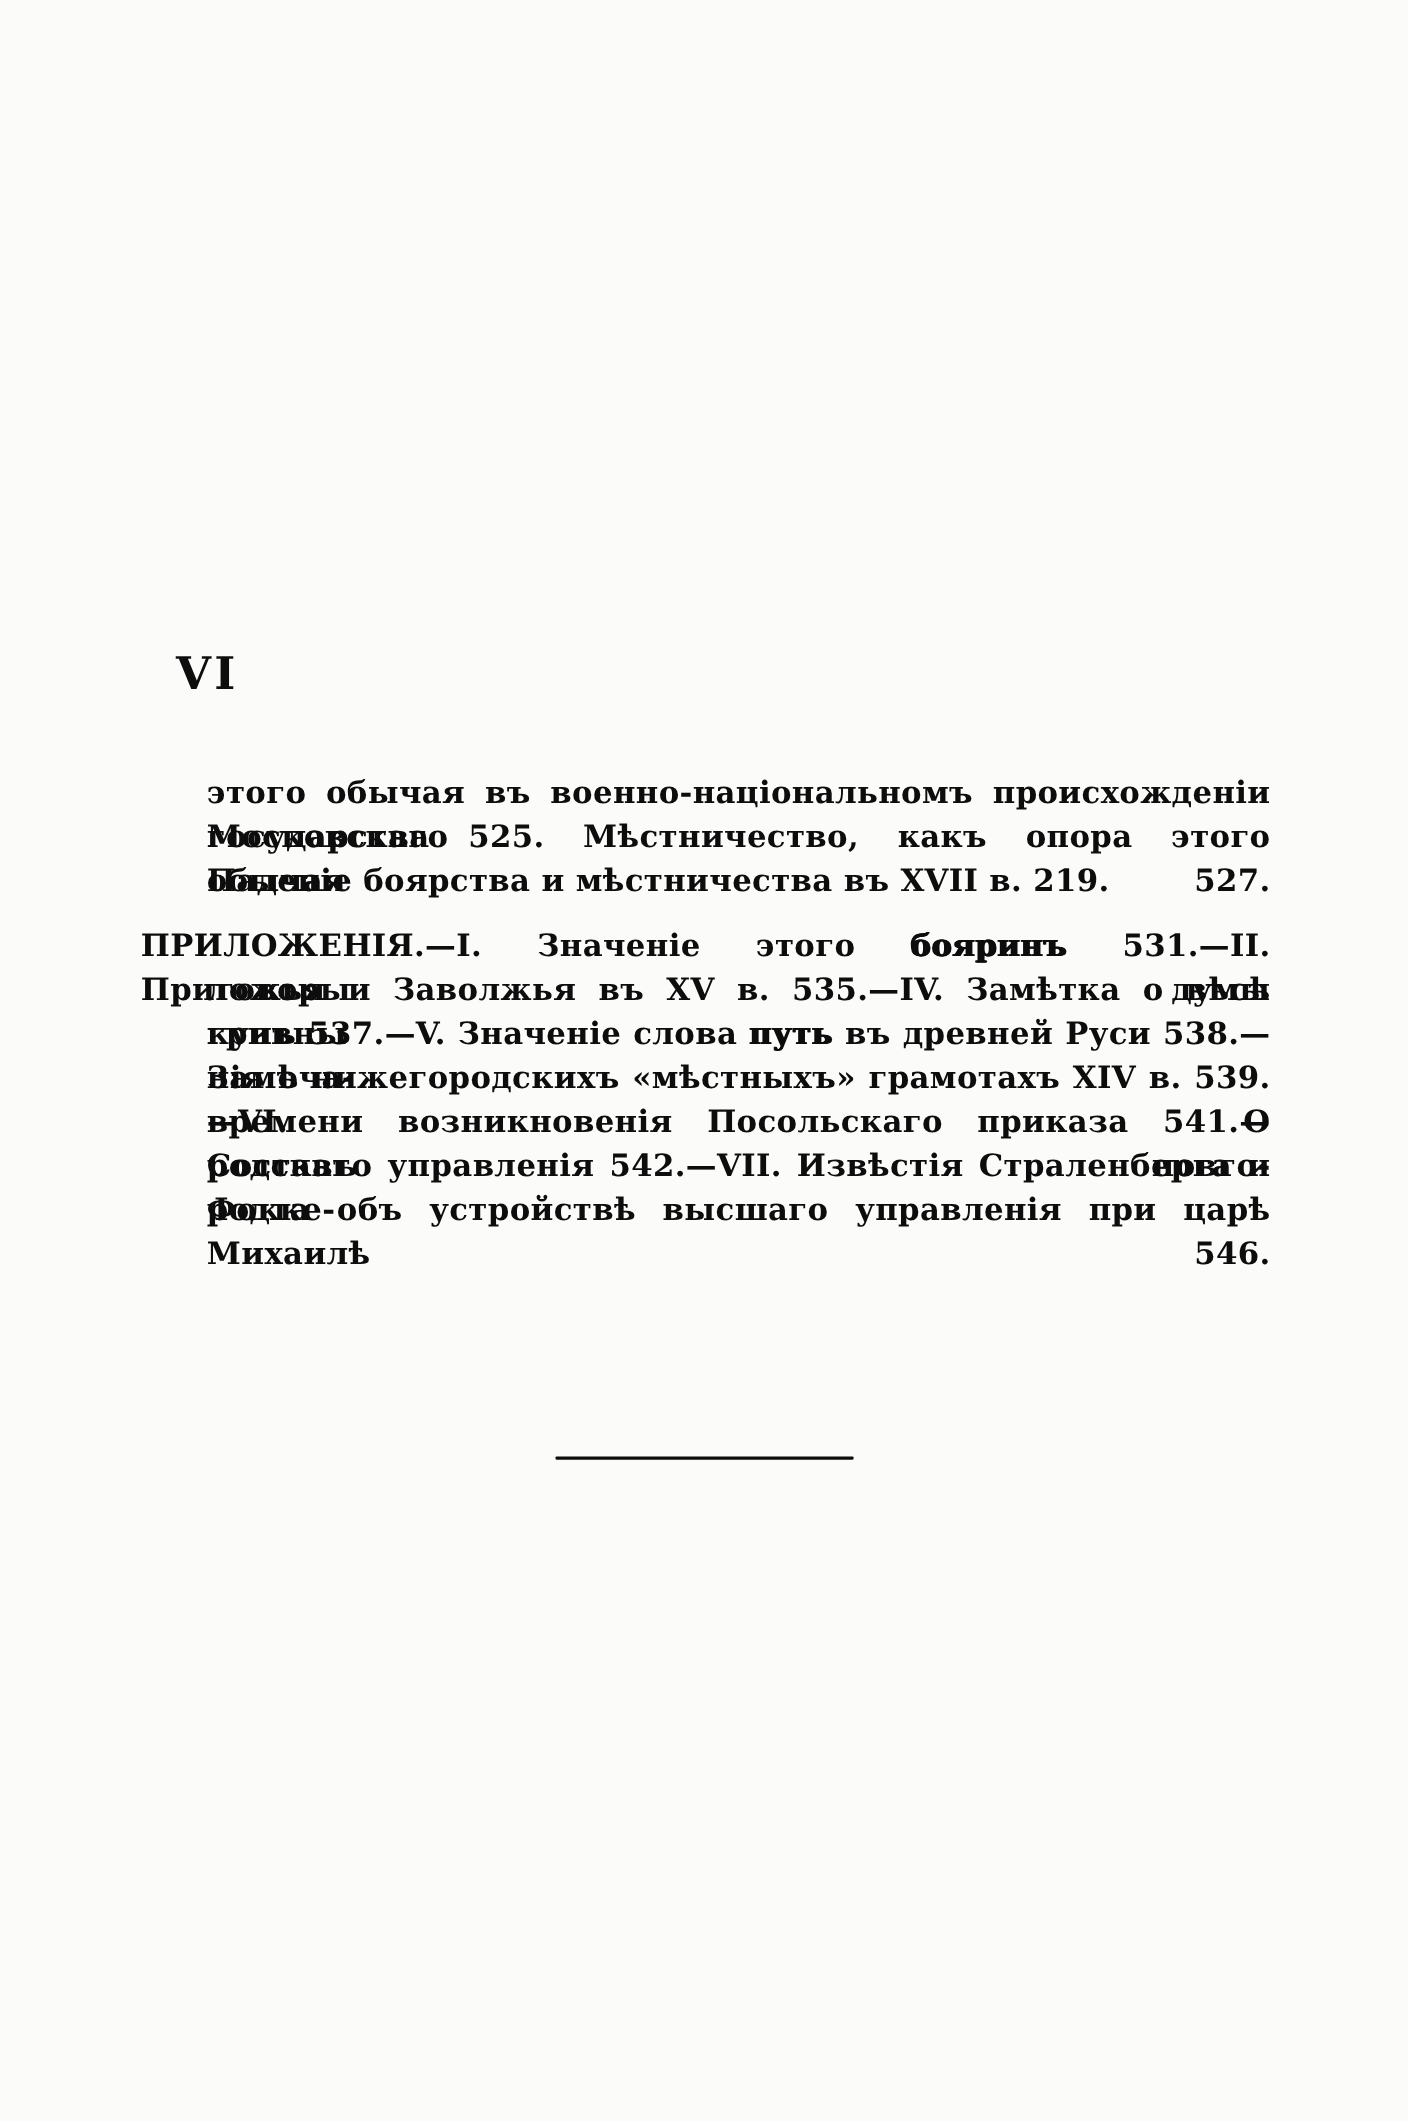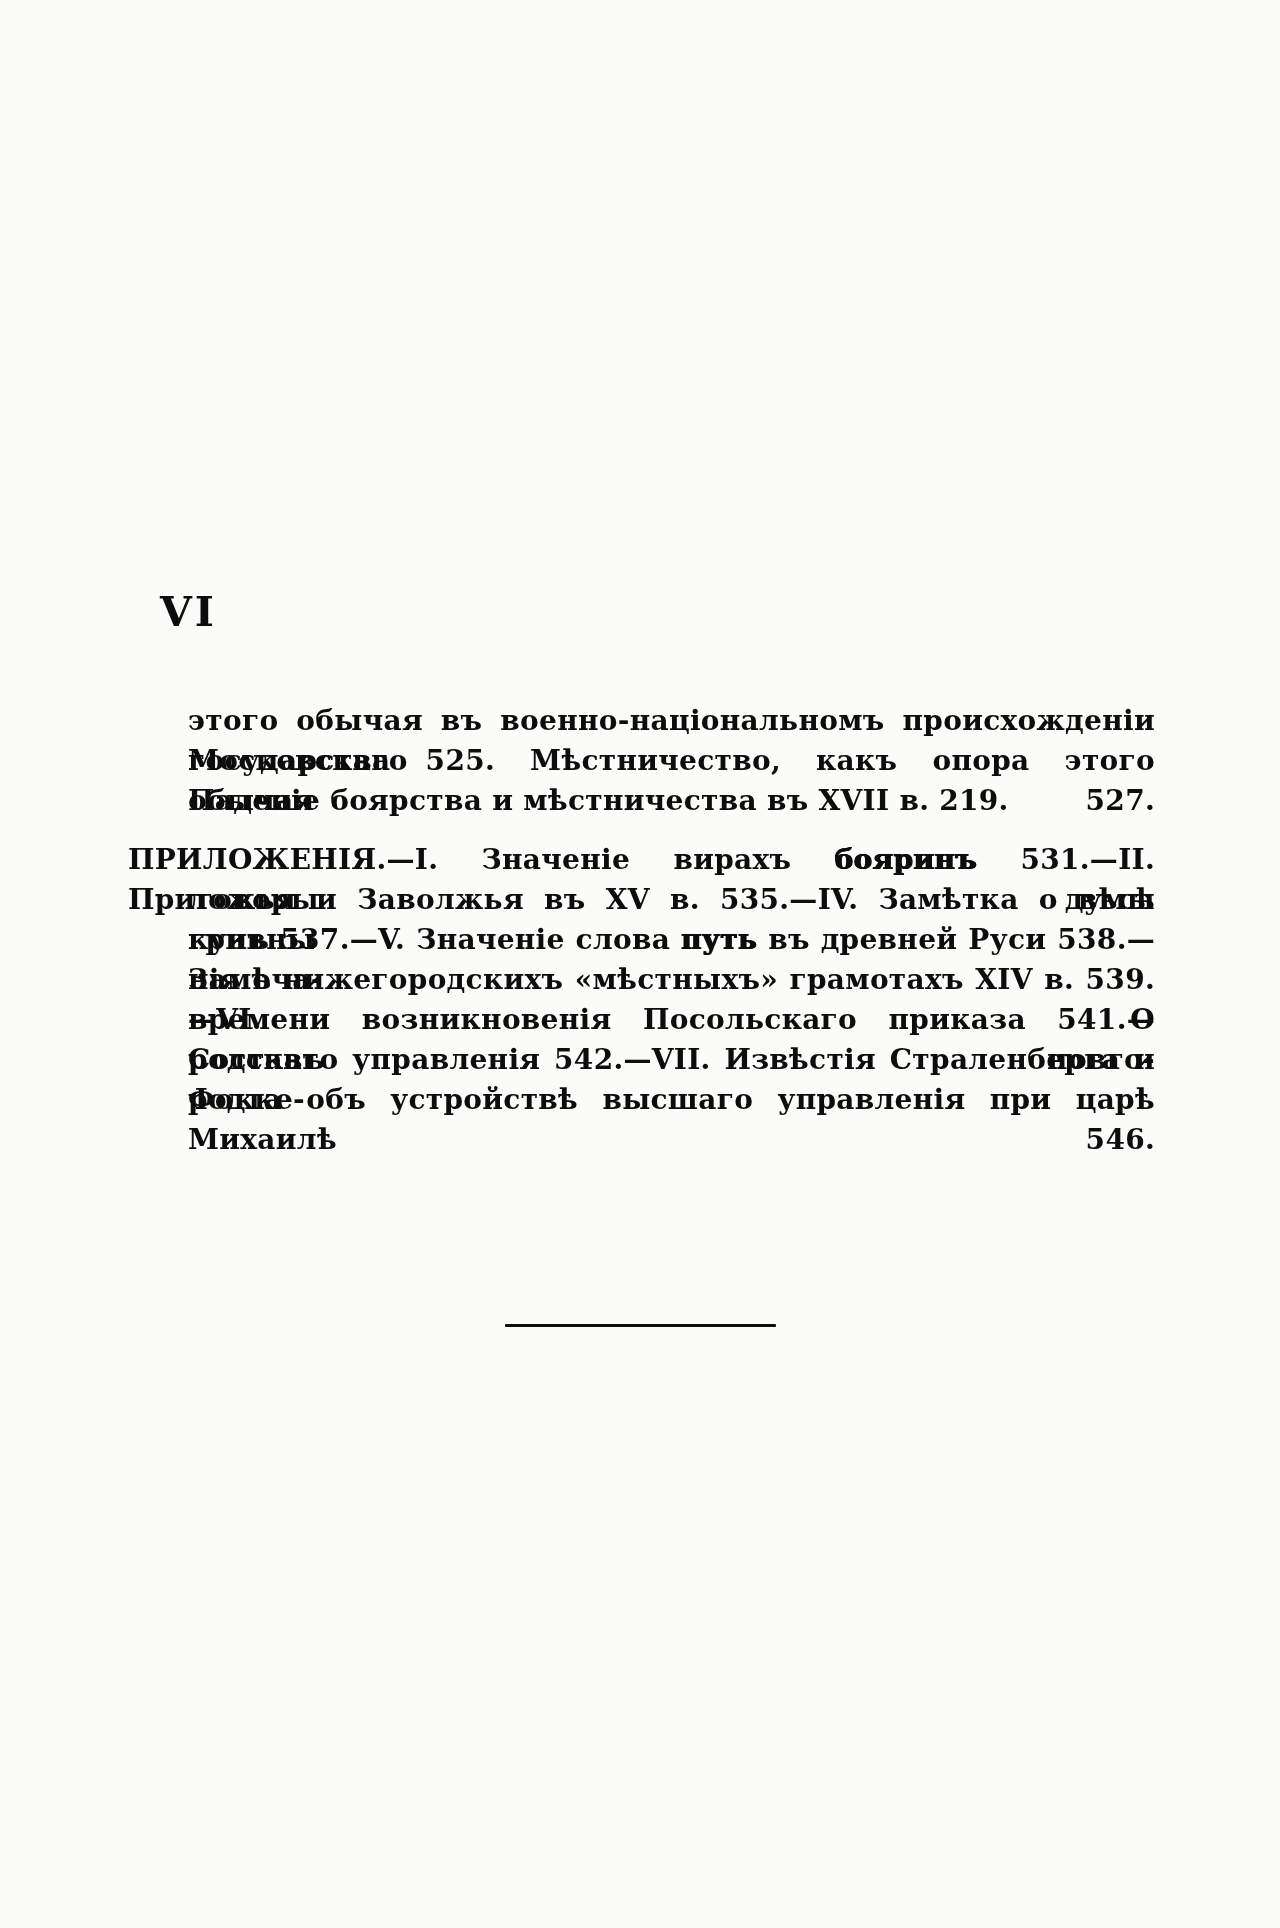--- a/index.html
+++ b/index.html
@@ -82,21 +82,21 @@
   <div class="page-number">VI</div>
 
   <div class="toc-block toc-continuation">
     <div class="line">этого обычая въ военно-національномъ происхожденіи Московскаго</div>
     <div class="line">государства 525. Мѣстничество, какъ опора этого обычая 527.</div>
     <div class="line no-just">Паденіе боярства и мѣстничества въ XVII в. 219.</div>
   </div>
 
   <div class="toc-block toc-appendices">
     <div class="line">
-      <span>ПРИЛОЖЕНІЯ.—I. Значеніе вирахъ </span><span class="term-bold">бояринъ</span><span> 531.—II. Приговоры думы</span>
+      <span>ПРИЛОЖЕНІЯ.—I. Значеніе этого </span><span class="term-bold">бояринъ</span><span> 531.—II. Приговоры думы</span>
     </div>
     <div class="line indented">ложья и Заволжья въ XV в. 535.—IV. Замѣтка о вѣсѣ гривны</div>
     <div class="line indented">
       <span>кунъ 537.—V. Значеніе слова </span><span class="term-bold">путь</span><span> въ древней Руси 538.—Замѣча-</span>
     </div>
     <div class="line indented">нія о нижегородскихъ «мѣстныхъ» грамотахъ XIV в. 539.—VI. О</div>
     <div class="line indented">времени возникновенія Посольскаго приказа 541.—Составъ новго-</div>
     <div class="line indented">родскаго управленія 542.—VII. Извѣстія Страленберга и Фокке-</div>
     <div class="line indented">родта объ устройствѣ высшаго управленія при царѣ Михаилѣ 546.</div>
   </div>

